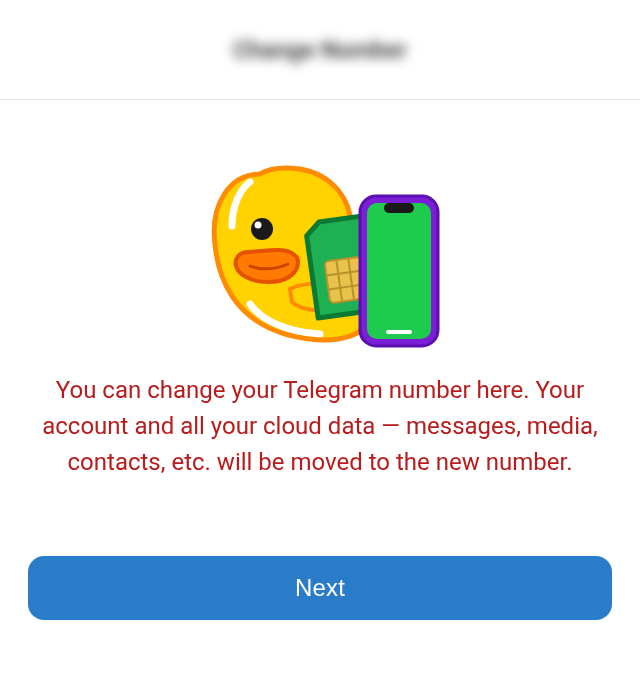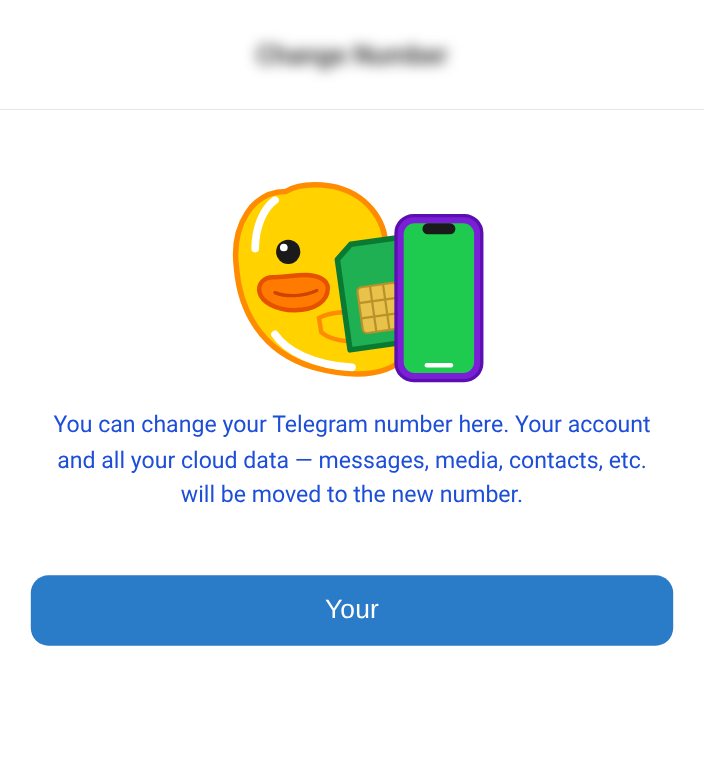--- a/index.html
+++ b/index.html
@@ -27,26 +27,26 @@
     .illustration {
       width: 260px;
       height: 220px;
       margin-top: 10px;
       margin-bottom: 18px;
       display: flex;
       align-items: center;
       justify-content: center;
     }
     .description {
-      font-size: 21px;
+      font-size: 24px;
       line-height: 1.5;
-      color: #1d4ed8;
+      color: #b91c1c;
       text-align: center;
       padding: 0 6px;
-      margin-bottom: 56px;
+      margin-bottom: 76px;
     }
     .next-button {
       width: 584px;
       height: 64px;
       background: #2a7bc8;
       border: none;
       border-radius: 16px;
       color: #ffffff;
       font-size: 24px;
       font-weight: 500;
@@ -113,15 +113,15 @@
 
         <rect x="26" y="134" width="26" height="4" rx="2" fill="#ffffff"></rect>
 
         <rect x="0" y="0" width="78" height="150" rx="16" fill="none" stroke="#5c0fb0" stroke-width="3"></rect>
       </g>
     </svg>
   </div>
 
   <p class="description">You can change your Telegram number here. Your account and all your cloud data — messages, media, contacts, etc. will be moved to the new number.</p>
 
-  <button class="next-button">Your</button>
+  <button class="next-button">Next</button>
 
 </div>
 
 </body></html>

